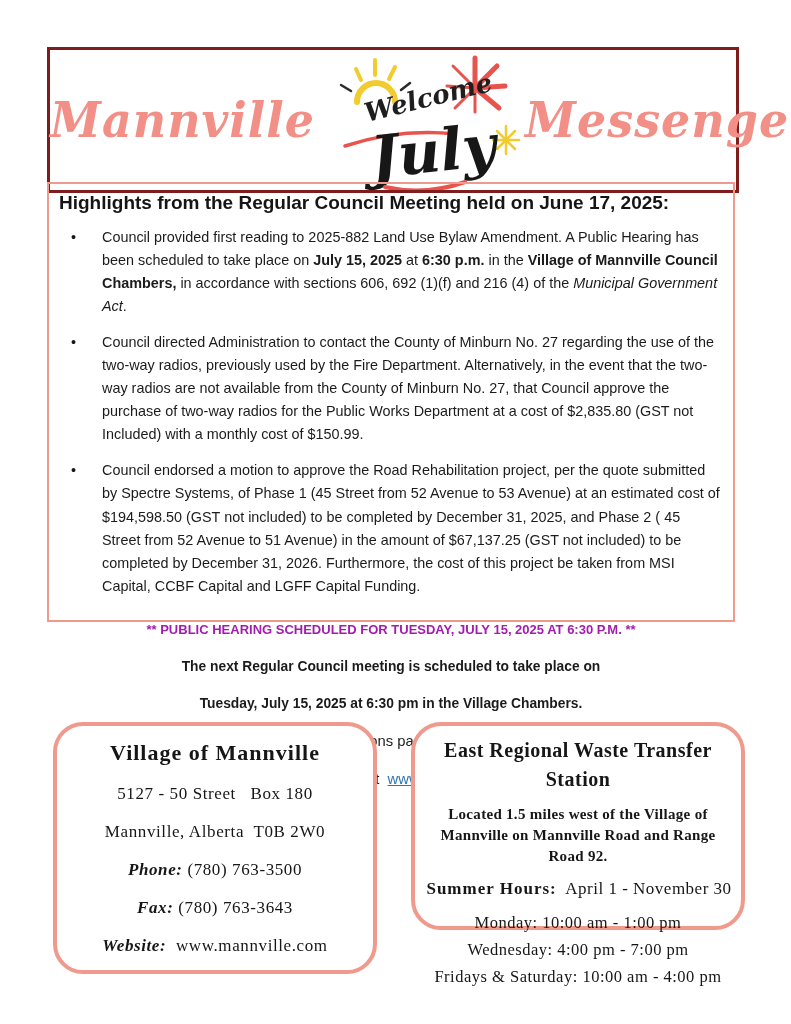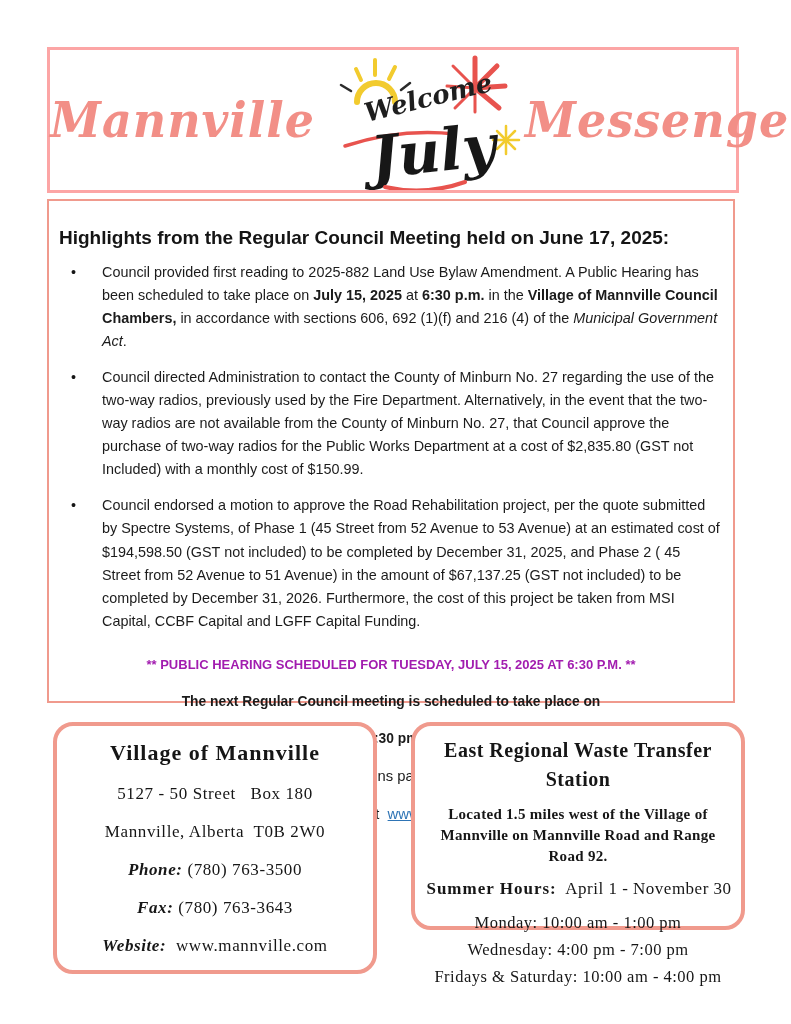--- a/index.html
+++ b/index.html
@@ -1,43 +1,43 @@
 <!DOCTYPE html>
 <html><head>
 <meta charset="utf-8">
 <style>
   html,body{margin:0;padding:0;background:#ffffff;}
   .page{position:relative;width:791px;height:1024px;background:#ffffff;overflow:hidden;
         font-family:"Liberation Sans",sans-serif;color:#1b1b1b;}
 
   
   .header-box{position:absolute;left:47px;top:47px;width:686px;height:140px;
-              border:3px solid #fca5a5;display:flex;align-items:center;}
+              border:3px solid #7f1d1d;display:flex;align-items:center;}
   .script-title{flex:1;text-align:center;font-family:"DejaVu Serif",serif;
                 font-style:italic;font-weight:bold;font-size:46px;color:#F28F87;
                 letter-spacing:1px;transform:scaleY(1.05);}
   .graphic{width:210px;height:140px;position:relative;flex:0 0 auto;}
 
   
-  .main-box{position:absolute;left:47px;top:199px;width:688px;height:504px;
-            border:2px solid #F09A8D;padding:24px 10px 0 10px;box-sizing:border-box;}
+  .main-box{position:absolute;left:47px;top:182px;width:688px;height:440px;
+            border:2px solid #F09A8D;padding:6px 10px 0 10px;box-sizing:border-box;}
   .main-box h1{margin:2px 0 12px 0;font-size:19px;font-weight:700;color:#151515;}
   .bullets{list-style:none;margin:0;padding:0;}
   .bullets li{position:relative;padding-left:43px;padding-right:2px;
               margin-bottom:13px;font-size:14.4px;line-height:1.6;}
   .bullets li::before{content:"\2022";position:absolute;left:12px;top:0;
                       font-size:14.4px;color:#151515;}
   .center{text-align:center;}
   .notice-red{color:#a21caf;font-weight:700;font-size:13px;margin:24px 0 0 0;}
   .notice-bold{font-weight:700;font-size:13.8px;margin:22px 0 0 0;}
   .notice-reg{font-size:14.8px;margin:22px 0 0 0;}
   .notice-reg a{color:#2E74B5;text-decoration:underline;cursor:pointer;}
 
   
-  .round-box{position:absolute;border:4px solid #F09A8D;border-radius:20px;
+  .round-box{position:absolute;border:4px solid #F09A8D;border-radius:30px;
              box-sizing:border-box;background:#ffffff;text-align:center;
              font-family:"Liberation Serif",serif;color:#161616;}
   .village-card{left:53px;top:722px;width:324px;height:252px;padding-top:14px;}
   .waste-card{left:411px;top:722px;width:334px;height:208px;padding-top:10px;}
 
   .village-card h2{margin:0 0 18px 0;font-size:22px;font-weight:700;letter-spacing:1px;}
   .village-card p{margin:0 0 18px 0;font-size:17px;letter-spacing:0.6px;white-space:pre-wrap;}
   .contact-label{font-weight:700;font-style:italic;}
 
   .waste-card h2{margin:0 auto 10px auto;width:280px;font-size:20px;font-weight:700;

